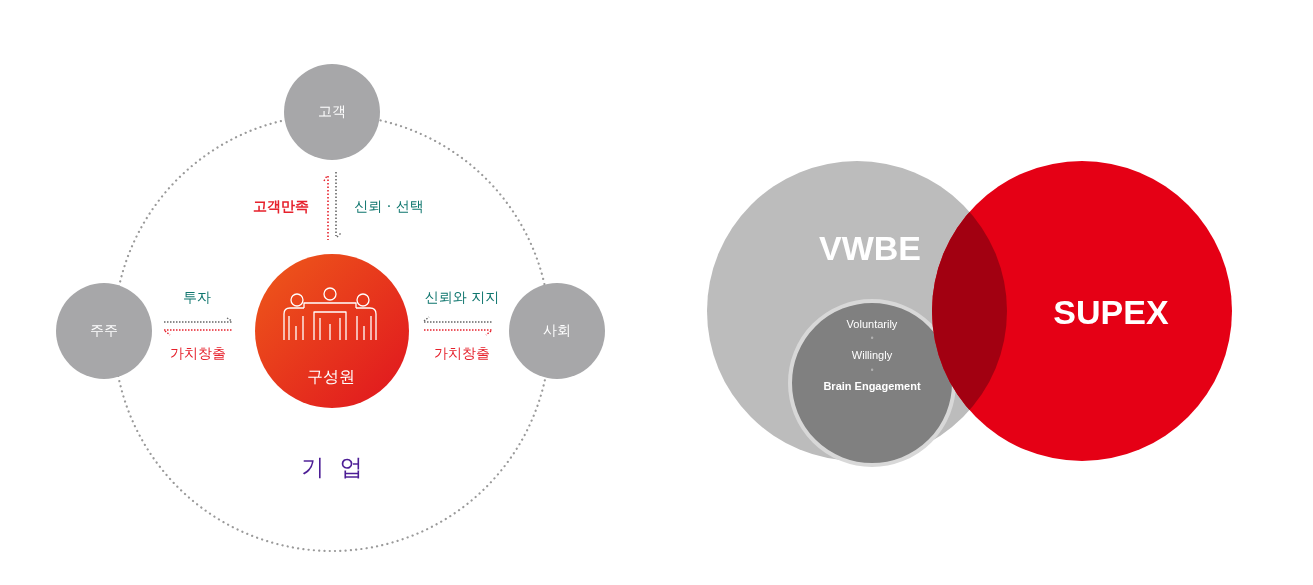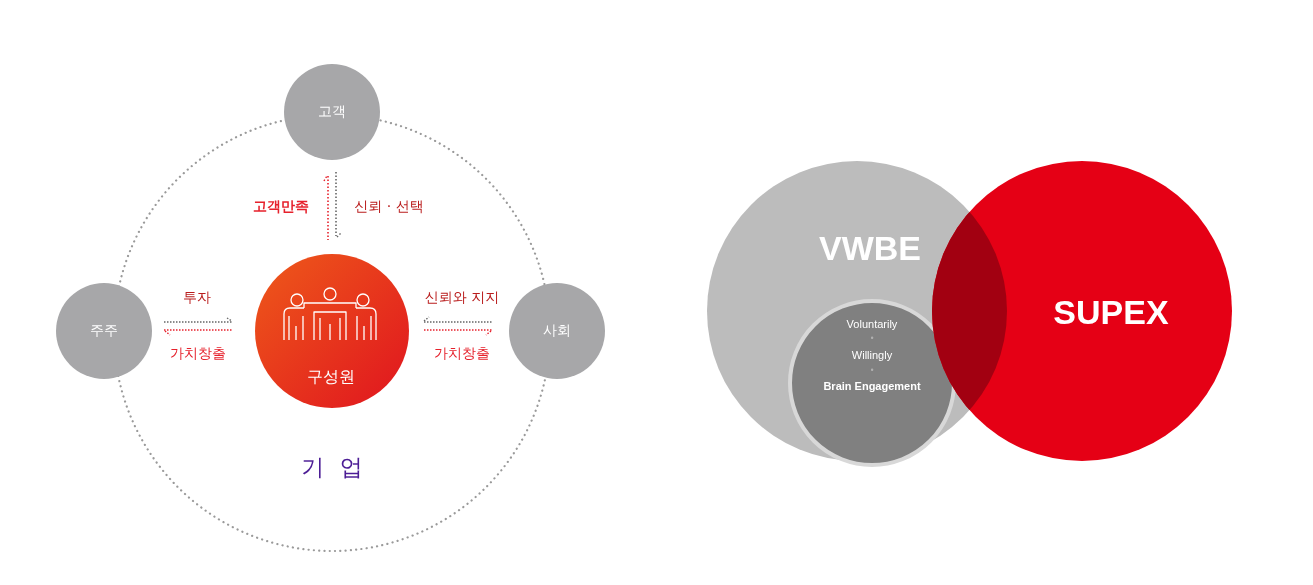--- a/index.html
+++ b/index.html
@@ -1,21 +1,21 @@
 <!DOCTYPE html>
 <html><head>
 <meta charset="utf-8">
 <style>
   html, body { margin: 0; padding: 0; background: #ffffff; }
   body { width: 1313px; height: 585px; position: relative; overflow: hidden;
          font-family: "DejaVu Sans", "Liberation Sans", sans-serif; }
   svg { position: absolute; left: 0; top: 0; }
   .lbl { position: absolute; white-space: nowrap; transform: translate(-50%, -50%); }
   .node-text { color: #ffffff; font-size: 14px; }
-  .grey-text { color: #b91c1c; font-size: 14px; }
+  .grey-text { color: #0f766e; font-size: 14px; }
   .red-text { color: #e6212c; font-size: 14px; }
   .core-text { color: #ffffff; font-size: 16px; font-weight: normal; text-align: right; }
   .company-text { color: #4c1d95; font-size: 23px; letter-spacing: 4px; }
   .vwbe-title { color: #ffffff; font-size: 34px; font-weight: bold; font-family: "Liberation Sans", sans-serif; }
   .supex-title { color: #ffffff; font-size: 34px; font-weight: bold; font-family: "Liberation Sans", sans-serif; }
   .inner-item { color: #ffffff; font-size: 11px; font-family: "Liberation Sans", sans-serif; }
   .inner-dot { color: #b0b0b0; font-size: 8px; }
 </style>
 </head>
 <body>

